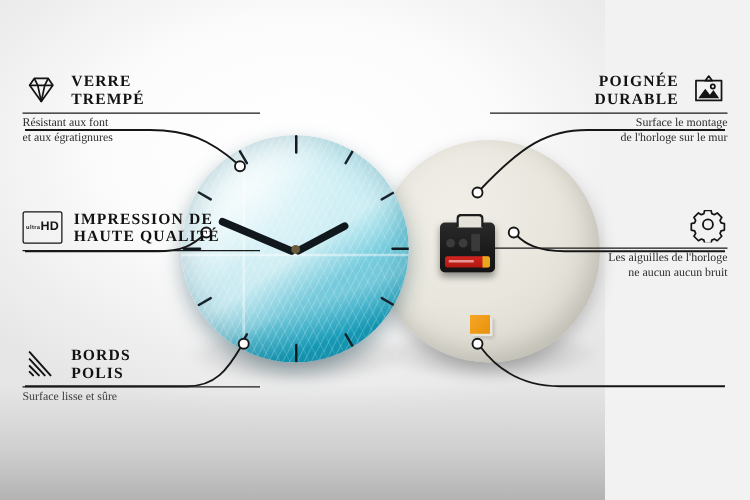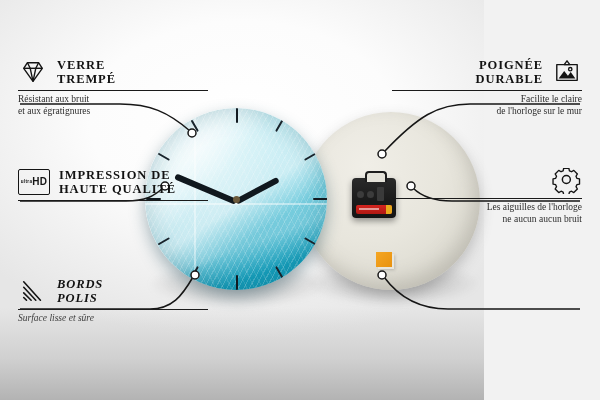--- a/index.html
+++ b/index.html
@@ -214,36 +214,36 @@
           <path d="M6 10 L10 4 H22 L26 10 L16 24 Z"></path>
               <path d="M6 10 H26"></path>
               <path d="M10 4 L13 10 L16 24"></path>
               <path d="M22 4 L19 10 L16 24"></path>
         </g>
           </svg>
       </span>
       <span class="c-title"><span>VERRE</span><br><span>TREMPÉ</span></span>
     </div>
     <div class="c-rule"></div>
-    <div class="c-sub">Résistant aux bruit
+    <div class="c-sub">Résistant aux font
 et aux égratignures</div>
   </div>
 
   <div class="callout left" style="left:18px;top:168px;">
     <div class="c-head">
       <span class="icon hdicon">
         <span class="u">ultra</span>
         <span class="h">HD</span>
       </span>
       <span class="c-title"><span>IMPRESSION DE</span><br><span>HAUTE QUALITÉ</span></span>
     </div>
     <div class="c-rule"></div>
   </div>
 
-  <div class="callout left" style="left:18px;top:277px;font-style:italic;">
+  <div class="callout left" style="left:18px;top:277px;">
     <div class="c-head">
       <span class="icon">
         <svg viewBox="0 0 32 28">
             <g stroke="currentColor" stroke-width="1.7" stroke-linecap="round">
           <line x1="6" y1="4" x2="24" y2="24"></line>
               <line x1="6" y1="10" x2="19" y2="24"></line>
           <line x1="6" y1="16" x2="14" y2="24"></line>
               <line x1="6" y1="21" x2="9" y2="24"></line>
         </g>
           </svg>
@@ -262,21 +262,21 @@
           <path d="M16 2 L19 6 H13 Z"></path>
               <rect x="5" y="6" width="22" height="17"></rect>
           <path d="M7 21 L13 13 L17 18 L20 14 L25 21 Z" fill="currentColor" stroke="none"></path>
           <circle cx="19.5" cy="11" r="1.8"></circle>
         </g>
           </svg>
       </span>
       <span class="c-title"><span>POIGNÉE</span><br><span>DURABLE</span></span>
     </div>
     <div class="c-rule"></div>
-    <div class="c-sub">Facilite le claire
+    <div class="c-sub">Surface le montage
 de l'horloge sur le mur</div>
   </div>
 
   <div class="callout right" style="left:392px;top:168px;">
     <div class="c-head">
       <span class="icon">
         <svg viewBox="0 0 32 28">
             <g fill="none" stroke="currentColor" stroke-width="1.6" stroke-linejoin="round">
           <path d="M13 3 h6 l.7 3.1 2.4 1 2.7-1.6 4.2 4.2 -1.6 2.7 1 2.4 3.1 .7 v6 l-3.1 .7 -1 2.4 1.6 2.7 -4.2 4.2 -2.7-1.6 -2.4 1 -.7 3.1 h-6 l-.7-3.1 -2.4-1 -2.7 1.6 -4.2-4.2 1.6-2.7 -1-2.4 -3.1-.7 v-6 l3.1-.7 1-2.4 -1.6-2.7 4.2-4.2 2.7 1.6 2.4-1 Z" transform="translate(0.5,-2.5) scale(0.92)"></path>
           <circle cx="15.3" cy="12.4" r="4.3"></circle>

